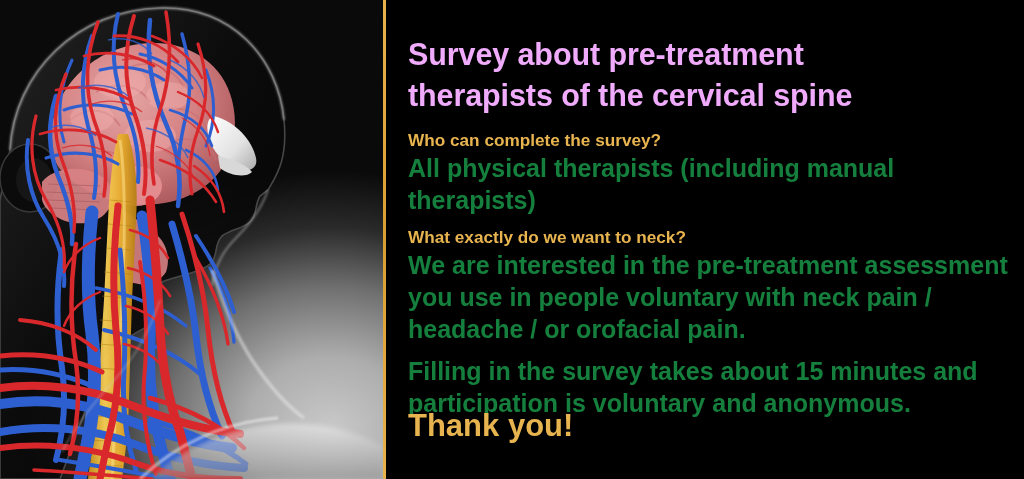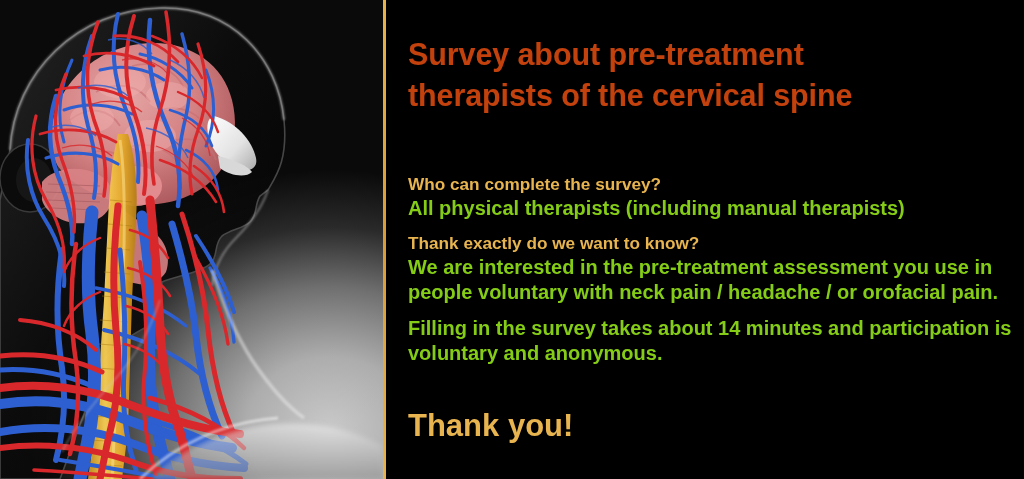--- a/index.html
+++ b/index.html
@@ -56,45 +56,44 @@
     width: 638px;
     height: 479px;
     background: #000000;
   }
 
   #poster-title {
     position: absolute;
     left: 22px;
     top: 14px;
     width: 600px;
-    color: #c2410c;
+    color: #f0abfc;
     font-size: 30.5px;
     font-weight: bold;
     line-height: 1.33;
     letter-spacing: -0.1px;
   }
 
   #body-sections {
     position: absolute;
     left: 22px;
     top: 129px;
     width: 604px;
-    margin-top: 44px;
   }
   .section { margin-bottom: 10px; }
   .section-heading {
     color: #E8B44F;
     font-size: 17.2px;
     font-weight: bold;
     line-height: 1.28;
     margin: 0 0 1px 0;
   }
   .section-body {
-    color: #84cc16;
-    font-size: 20px;
+    color: #15803d;
+    font-size: 25px;
     font-weight: bold;
     line-height: 1.28;
     margin: 0;
   }
 
   #thank-you {
     position: absolute;
     left: 22px;
     top: 407px;
     color: #E8B44F;
@@ -331,26 +330,26 @@
     </h1>
 
     <div id="body-sections">
 
       <div class="section">
         <p class="section-heading">Who can complete the survey?</p>
         <p class="section-body">All physical therapists (including manual therapists)</p>
       </div>
 
       <div class="section">
-        <p class="section-heading">Thank exactly do we want to know?</p>
+        <p class="section-heading">What exactly do we want to neck?</p>
         <p class="section-body">We are interested in the pre-treatment assessment you use in people voluntary with neck pain / headache / or orofacial pain.</p>
       </div>
 
       <div class="section">
-        <p class="section-body">Filling in the survey takes about 14 minutes and participation is voluntary and anonymous.</p>
+        <p class="section-body">Filling in the survey takes about 15 minutes and participation is voluntary and anonymous.</p>
       </div>
 
     </div>
 
     <div id="thank-you">Thank you!</div>
 
   </div>
 </div>
 
 </body></html>

